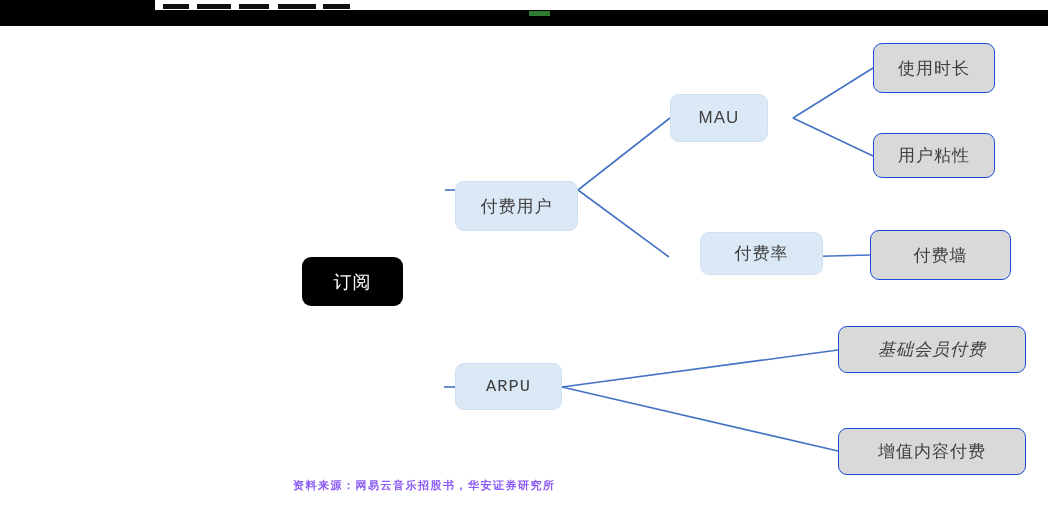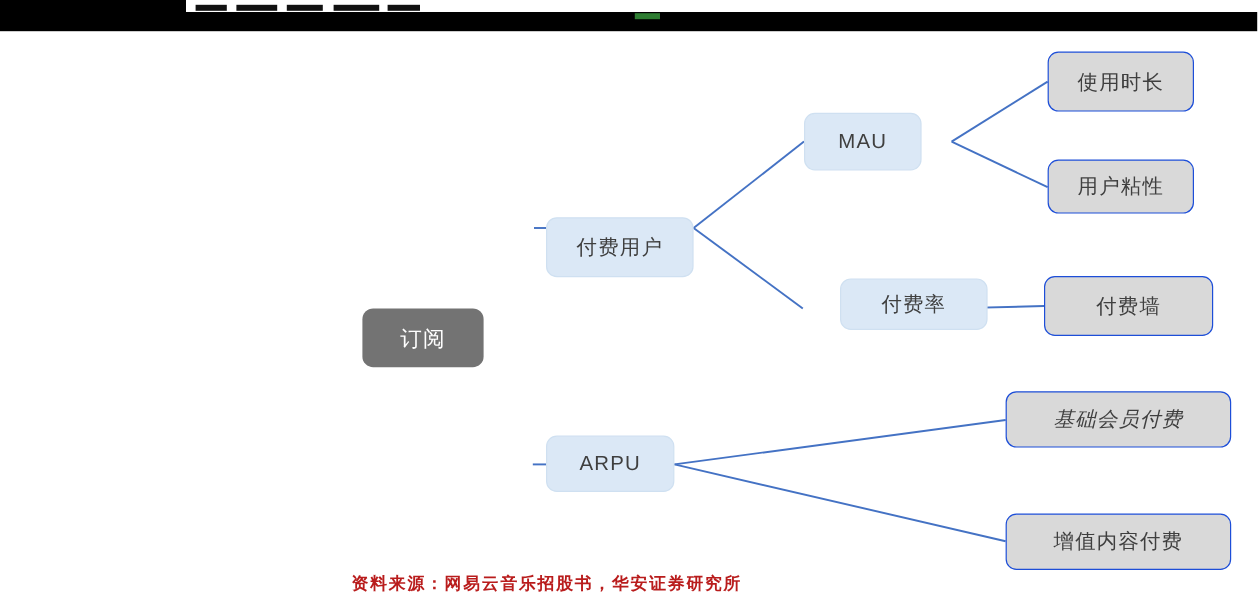--- a/index.html
+++ b/index.html
@@ -38,36 +38,36 @@
   .node {
     position: absolute;
     display: flex; align-items: center; justify-content: center;
     border-radius: 9px;
     font-size: 17px;
     color: #3f3f3f;
     letter-spacing: 1px;
     box-sizing: border-box;
   }
   .node.root {
-    background: #737373;
+    background: #000000;
     color: #ffffff;
     font-size: 18px;
   }
   .node.level2 {
     background: #dbe8f6;
     border: 1px solid #cfe0f1;
   }
   .node.leaf {
     background: #d9d9d9;
     border: 1px solid #1d4ed8;
   }
 
   #node-subscribe      { left: 302px; top: 257px; width: 101px; height: 49px; }
   #node-paying-users   { left: 455px; top: 181px; width: 123px; height: 50px; }
-  #node-arpu           { left: 455px; top: 363px; width: 107px; height: 47px; }
+  #node-arpu           { left: 455px; top: 363px; width: 107px; height: 47px; font-family: Liberation Mono, monospace; }
   #node-mau            { left: 670px; top:  94px; width: 98px; height: 48px; }
   #node-pay-rate       { left: 700px; top: 232px; width: 123px; height: 43px; }
   #node-usage-duration { left: 873px; top:  43px; width: 122px; height: 50px; }
   #node-stickiness     { left: 873px; top: 133px; width: 122px; height: 45px; }
   #node-paywall        { left: 870px; top: 230px; width: 141px; height: 50px; }
   #node-basic-pay      { left: 838px; top: 326px; width: 188px; height: 47px; font-style: italic; }
   #node-value-added    { left: 838px; top: 428px; width: 188px; height: 47px; }
 
   #connectors {
     position: absolute; left: 0; top: 0;
@@ -75,23 +75,23 @@
     pointer-events: none;
   }
 
   
   .source-line {
     position: absolute;
     left: 293px; top: 478px;
     width: 420px;
     font-family: Liberation Mono, monospace;
     font-weight: bold;
-    font-size: 14px;
+    font-size: 11px;
     letter-spacing: 1.5px;
-    color: #b91c1c;
+    color: #8b5cf6;
     white-space: nowrap;
   }
 </style>
 </head>
 <body>
 
 <div id="stage">
 
   <div class="hdr-block-left"></div>
   <div class="hdr-bar"></div>

